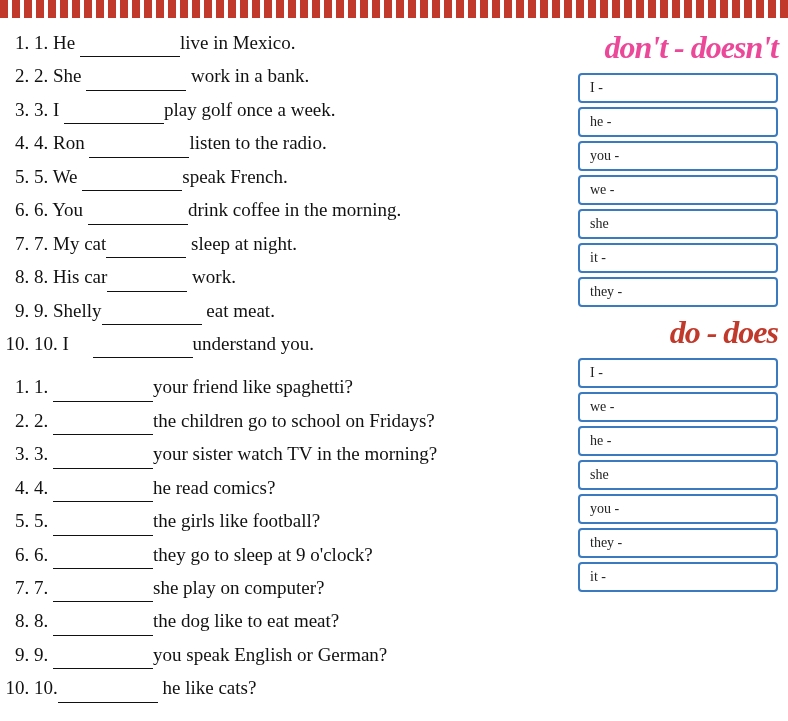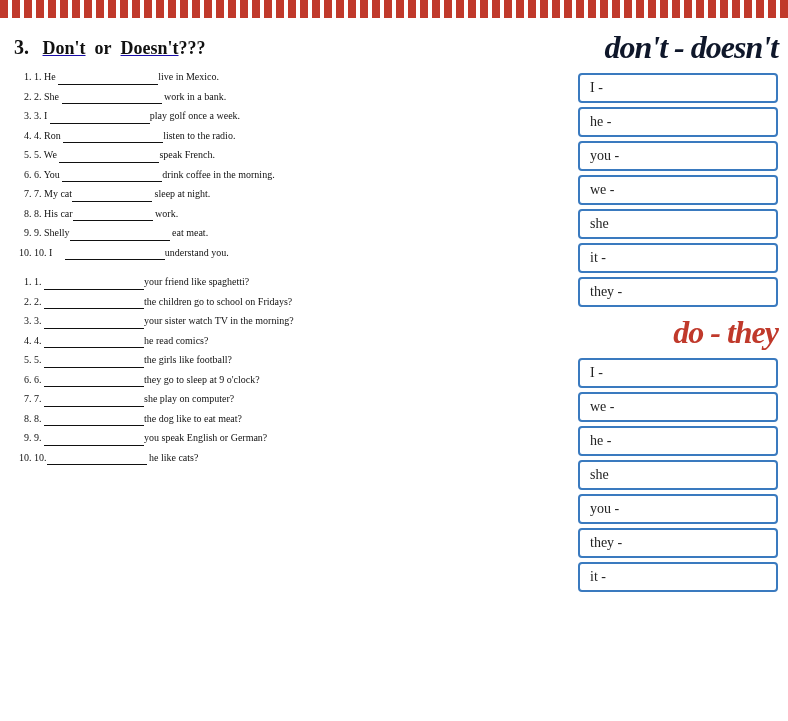--- a/index.html
+++ b/index.html
@@ -56,21 +56,21 @@
       height: 14px;
       vertical-align: bottom;
     }
     .blank-sm {
       min-width: 80px;
     }
     
     .big-title-dont {
       font-size: 32px;
       font-weight: bold;
-      color: #0f172a;
+      color: #ec4899;
       font-style: italic;
       text-align: right;
       margin-bottom: 8px;
       margin-top: 2px;
       line-height: 1.1;
       letter-spacing: -1px;
     }
     .big-title-do {
       font-size: 32px;
       font-weight: bold;
@@ -101,39 +101,32 @@
       font-size: 18px;
       font-weight: bold;
     }
     ol.q-list {
       margin-left: 20px;
       margin-bottom: 14px;
     }
     ol.q-list li {
       margin-bottom: 4px;
       line-height: 1.55;
-      font-size: 10px;
+      font-size: 19px;
     }
   </style>
 </head>
 <body>
 
 <div class="top-border"></div>
 
 <div class="container">
 
   <div class="left-panel">
 
-    <div class="section-title">
-      <span class="section-num">3.</span>
-      &nbsp;
-      <a href="#"><span>Don't</span></a>
-      &nbsp;or&nbsp;
-      <a href="#"><span>Doesn't</span></a><span>???</span>
-    </div>
 
     <ol class="q-list">
       <li><span>1. He <span class="blank"></span>live in Mexico.</span></li>
       <li><span>2. She <span class="blank"></span> work in a bank.</span></li>
       <li><span>3. I <span class="blank"></span>play golf once a week.</span></li>
       <li><span>4. Ron <span class="blank"></span>listen to the radio.</span></li>
       <li><span>5. We <span class="blank"></span>speak French.</span></li>
       <li><span>6. You <span class="blank"></span>drink coffee in the morning.</span></li>
       <li><span>7. My cat<span class="blank blank-sm"></span> sleep at night.</span></li>
       <li><span>8. His car<span class="blank blank-sm"></span> work.</span></li>
@@ -164,21 +157,21 @@
     <div>
       <div class="pronoun-box">I -</div>
       <div class="pronoun-box">he -</div>
       <div class="pronoun-box">you -</div>
       <div class="pronoun-box">we -</div>
       <div class="pronoun-box">she</div>
       <div class="pronoun-box">it -</div>
       <div class="pronoun-box">they -</div>
     </div>
 
-    <div class="big-title-do">do - they</div>
+    <div class="big-title-do">do - does</div>
 
     <div>
       <div class="pronoun-box">I -</div>
       <div class="pronoun-box">we -</div>
       <div class="pronoun-box">he -</div>
       <div class="pronoun-box">she</div>
       <div class="pronoun-box">you -</div>
       <div class="pronoun-box">they -</div>
       <div class="pronoun-box">it -</div>
     </div>

